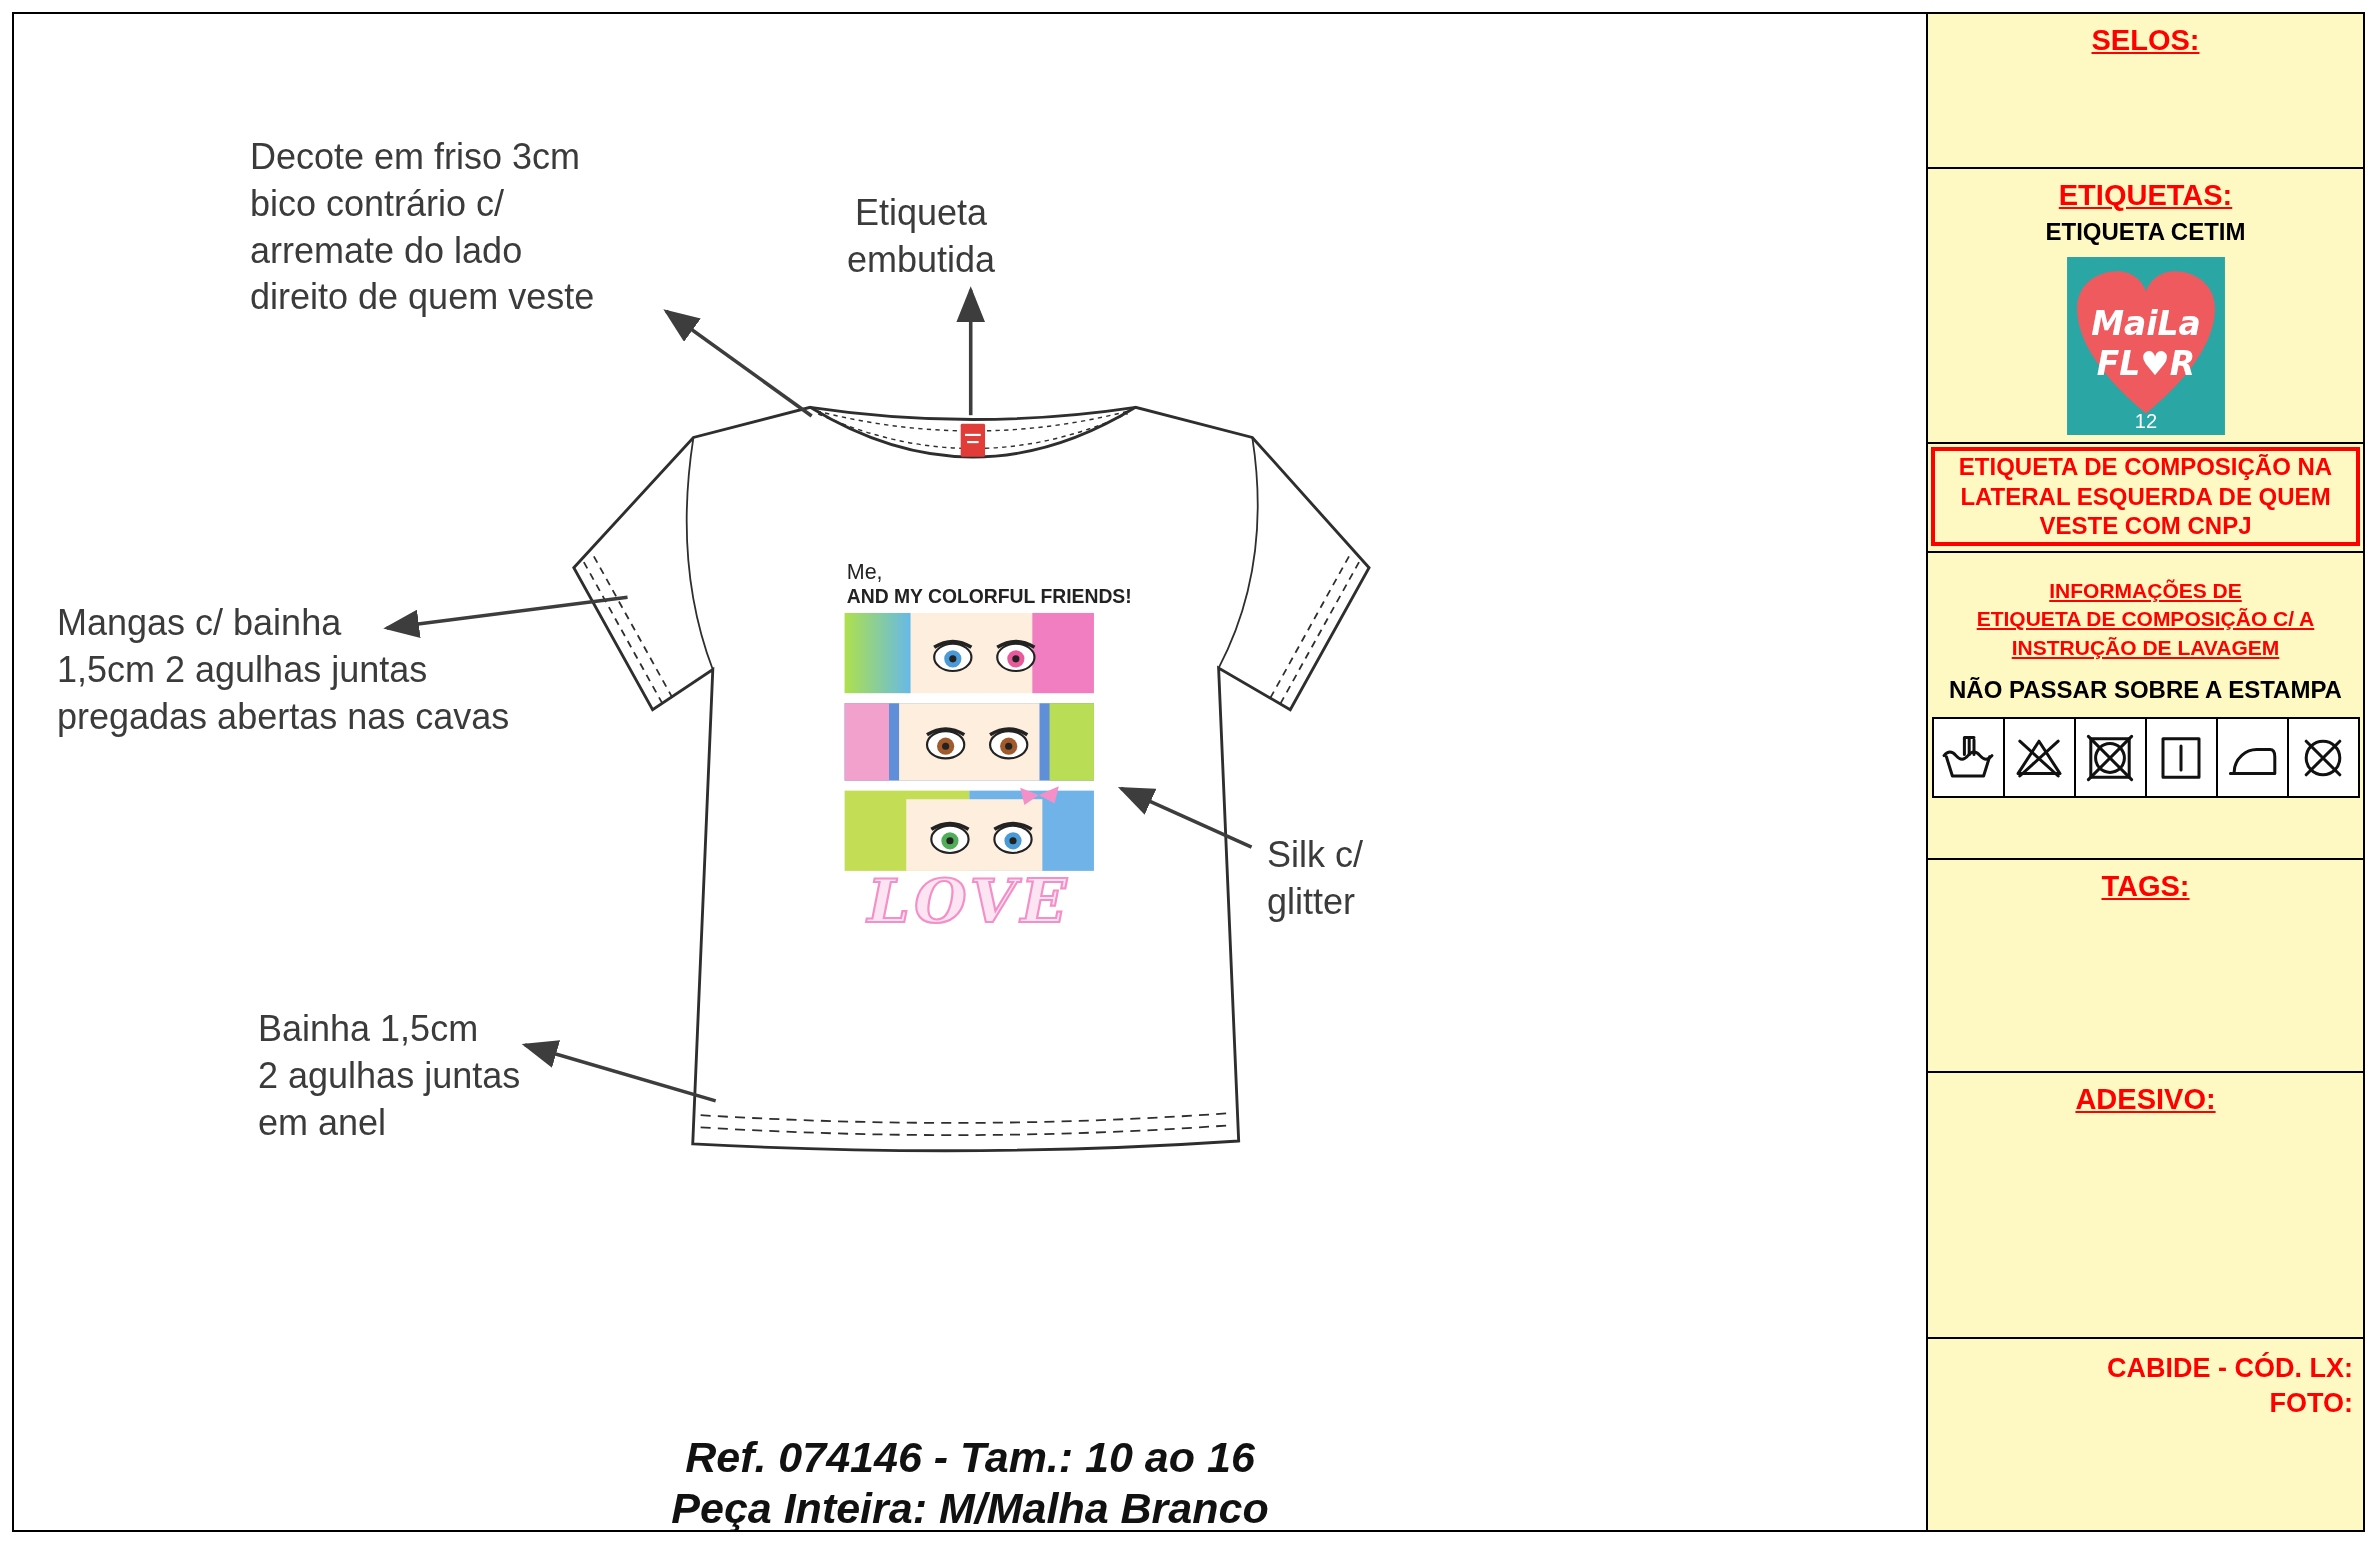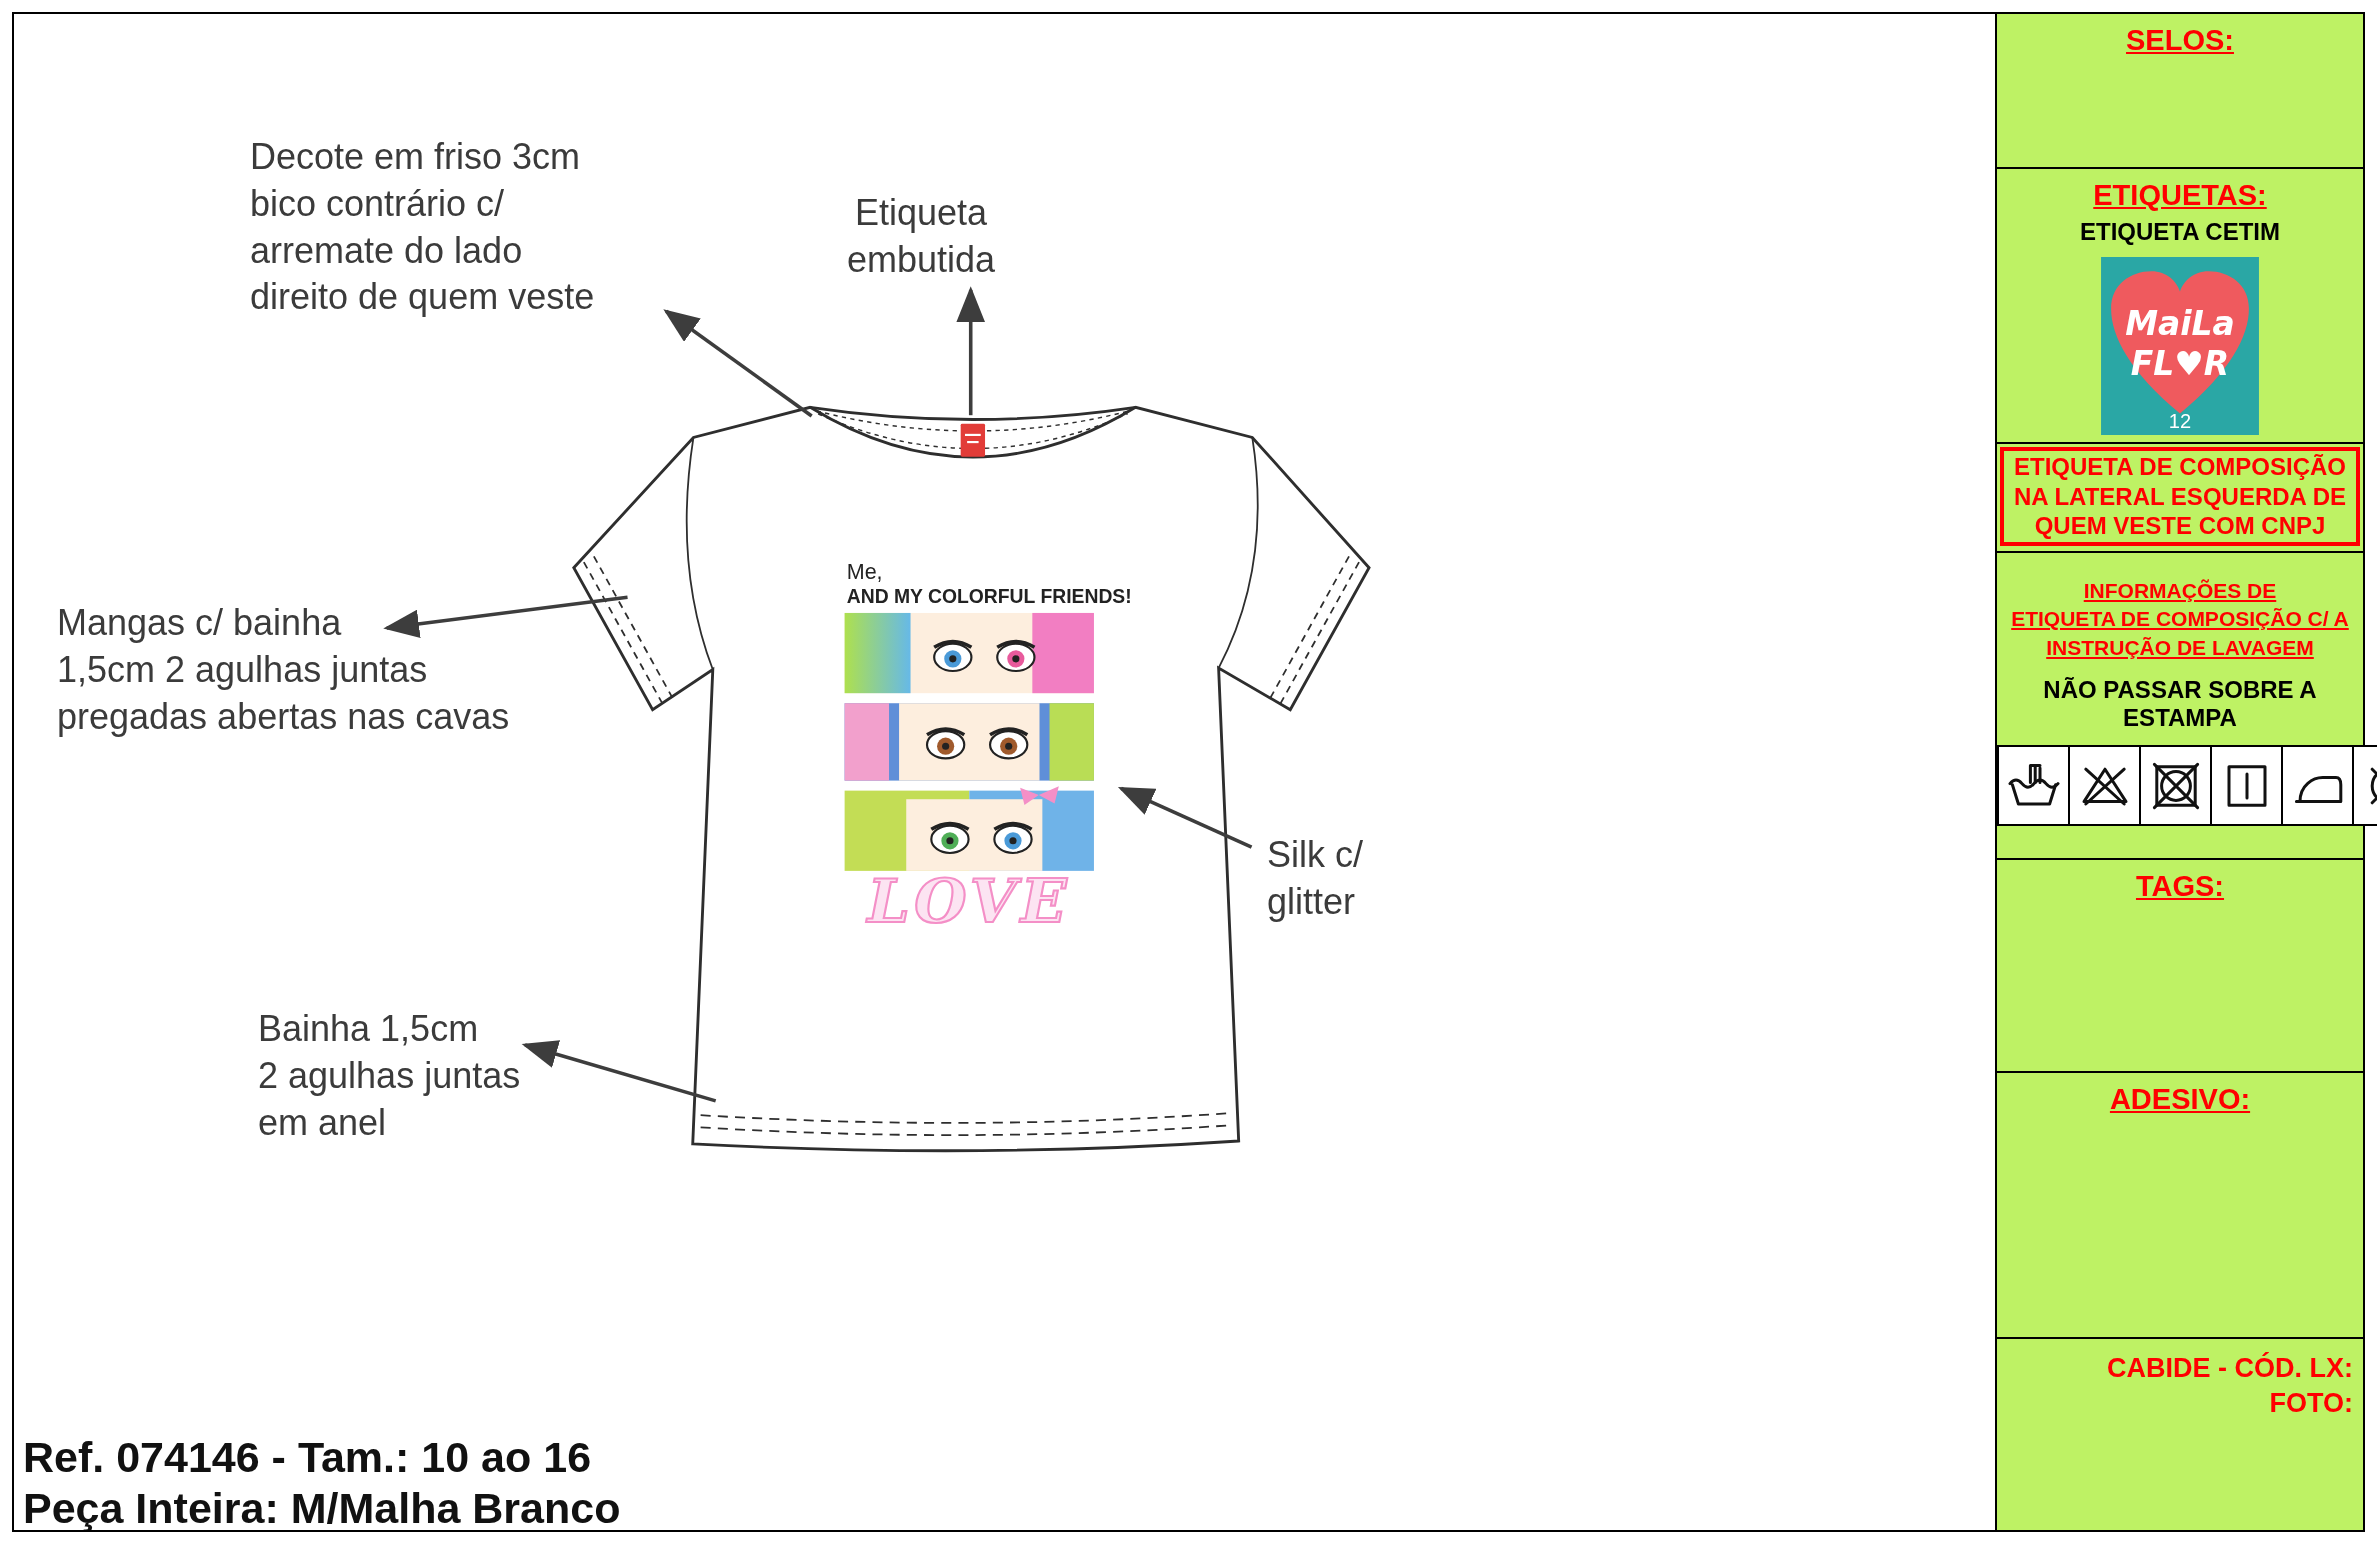--- a/index.html
+++ b/index.html
@@ -2,24 +2,24 @@
 <html style="font-size:11.5px"><head>
 <meta charset="utf-8">
 <style>
   html,body{margin:0;padding:0;background:#fff;}
   body{width:2377px;height:1545px;position:relative;font-family:"Liberation Sans",sans-serif;}
   .page{position:absolute;left:12px;top:12px;width:2353px;height:1520px;border:2.1px solid #000;box-sizing:border-box;display:flex;background:#fff;}
   .main{position:relative;flex:1;height:100%;overflow:hidden;}
   .main svg.draw{position:absolute;left:0;top:0;}
   .ann{position:absolute;color:#3b3b3b;font-size:36px;line-height:1.3;white-space:pre-line;}
   .ann.center{text-align:center;}
-  .ref-block{position:absolute;left:9px;width:100%;text-align:left;font-weight:bold;color:#111;}
+  .ref-block{position:absolute;left:0;width:100%;text-align:center;font-weight:bold;color:#111;font-style:italic;}
   .ref1{top:1419px;font-size:43px;}
   .ref2{top:1470px;font-size:43px;}
-  .sidebar{width:368px;height:100%;border-left:2.1px solid #000;box-sizing:border-box;display:flex;flex-direction:column;background:#bef264;}
+  .sidebar{width:437px;height:100%;border-left:2.1px solid #000;box-sizing:border-box;display:flex;flex-direction:column;background:#fef9c3;}
   .sec{box-sizing:border-box;border-bottom:2.1px solid #000;text-align:center;}
   .sec:last-child{border-bottom:none;flex:1;}
   .sec-title{color:#f00;font-weight:bold;font-size:29px;text-decoration:underline;padding-top:10px;}
   .sub-title{color:#000;font-weight:bold;font-size:24px;margin-top:5.7px;}
   .s1{height:155px;}
   .s2{height:275px;}
   .s3{height:109px;border-bottom:2.1px solid #000;}
   .s4{height:307px;}
   .s5{height:213px;}
   .s6{height:266px;}

